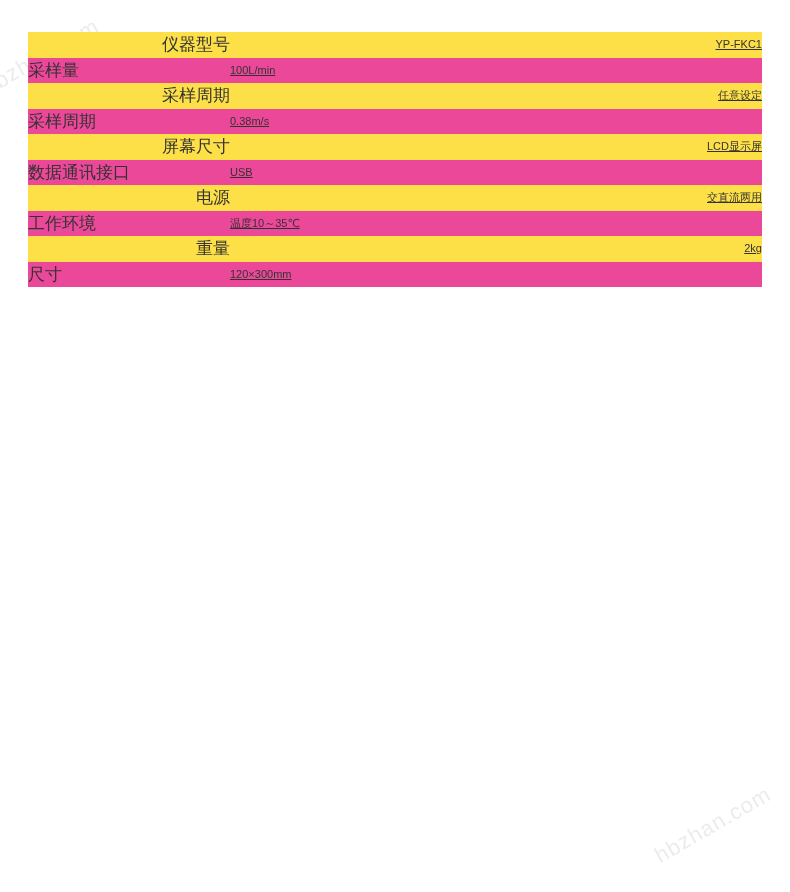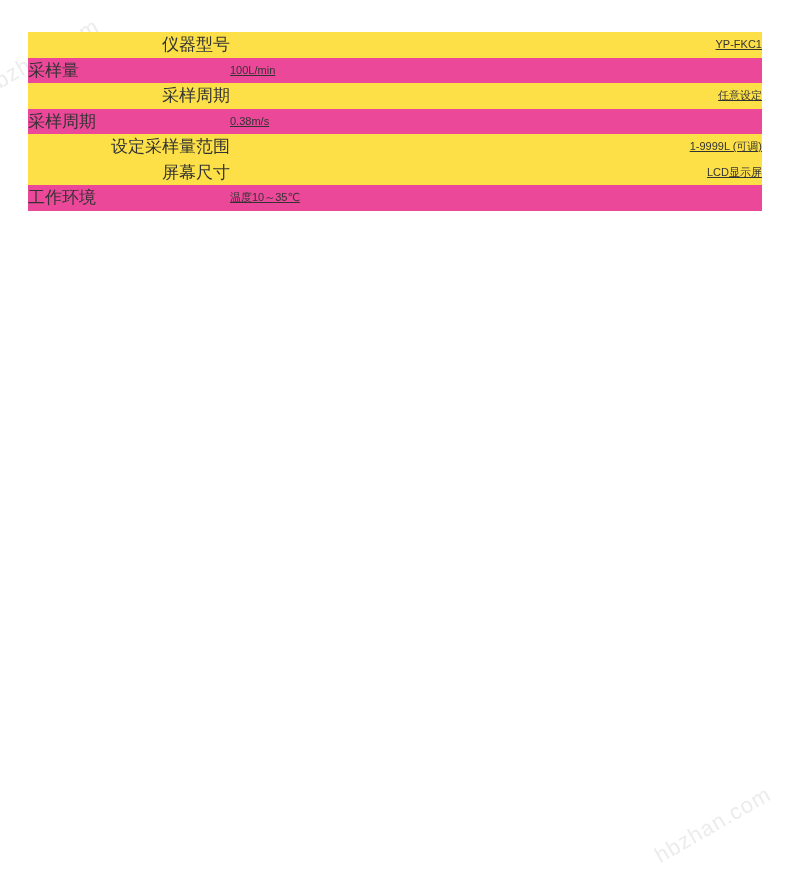--- a/index.html
+++ b/index.html
@@ -88,25 +88,37 @@
     </tr>
     <tr class="row-odd">
       <td class="cell-label">采样周期</td>
       <td class="cell-value">任意设定</td>
     </tr>
     <tr class="row-even">
       <td class="cell-label">采样周期</td>
       <td class="cell-value">0.38m/s</td>
     </tr>
     <tr class="row-odd">
-      <td class="cell-label">设定采样量范围</td>
-      <td class="cell-value">1-9999L (可调)</td>
+      <td class="cell-label">屏幕尺寸</td>
+      <td class="cell-value">LCD显示屏</td>
+    </tr>
+    <tr class="row-even">
+      <td class="cell-label">数据通讯接口</td>
+      <td class="cell-value">USB</td>
     </tr>
     <tr class="row-odd">
-      <td class="cell-label">屏幕尺寸</td>
-      <td class="cell-value">LCD显示屏</td>
+      <td class="cell-label">电源</td>
+      <td class="cell-value">交直流两用</td>
     </tr>
     <tr class="row-even">
       <td class="cell-label">工作环境</td>
       <td class="cell-value">温度10～35℃</td>
     </tr>
+    <tr class="row-odd">
+      <td class="cell-label">重量</td>
+      <td class="cell-value">2kg</td>
+    </tr>
+    <tr class="row-even">
+      <td class="cell-label">尺寸</td>
+      <td class="cell-value">120×300mm</td>
+    </tr>
   </tbody>
 </table>
 
 </body></html>

